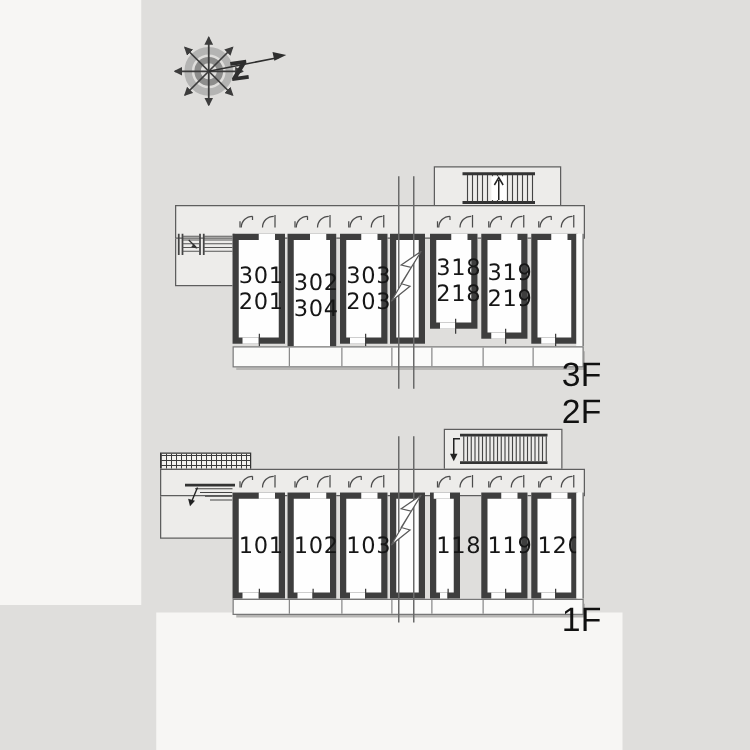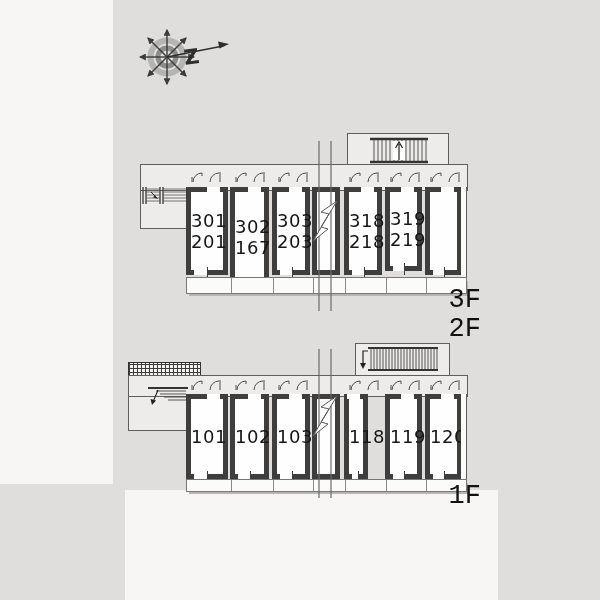--- a/index.html
+++ b/index.html
@@ -24,21 +24,21 @@
   .balcony i{position:absolute;top:0;bottom:0;width:1px;background:#8a8a8a}
 
   .edge-white{position:absolute;background:#fbfbfa;border-right:1px solid #5e5e5e;box-sizing:border-box}
 
   .hatch{position:absolute;left:128px;top:362px;width:73px;height:24px;box-sizing:border-box;
          background-color:#f3f2ef;border:1px solid #333;
          background-image:repeating-linear-gradient(0deg,#3c3c3c 0 1px,transparent 1px 4px),
                           repeating-linear-gradient(90deg,#3c3c3c 0 1px,transparent 1px 4px)}
 
   .floor-label{position:absolute;width:75px;text-align:right;font-size:27px;line-height:29px;color:#111;
-               font-family:Liberation Mono, monospace}
+               font-family:Liberation Sans, sans-serif}
   .floor-label span{display:block}
 
   svg{position:absolute;overflow:visible}
   .lineart{stroke:#3c3c3c;fill:none}
   .door path{stroke:#4c4c4c;fill:none;stroke-width:1}
 </style>
 </head>
 <body>
 
 <div class="canvas">
@@ -137,36 +137,36 @@
         <span>301</span>
         <span>201</span>
       </div>
       <span class="gap-bot"></span>
       <span class="tick-bot"></span>
     </div>
     <div class="room" style="left:230px;top:187px;width:39px;height:100px">
       <span class="gap-top"></span>
       <div class="num">
         <span>302</span>
-        <span>167</span>
+        <span>304</span>
       </div>
       <span class="gap-bot"></span>
       <span class="tick-bot"></span>
     </div>
     <div class="room" style="left:272px;top:187px;width:38px;height:88px">
       <span class="gap-top"></span>
       <div class="num">
         <span>303</span>
         <span>203</span>
       </div>
       <span class="gap-bot"></span>
       <span class="tick-bot"></span>
     </div>
     <div class="room" style="left:312px;top:187px;width:28px;height:88px"></div>
-    <div class="room" style="left:344px;top:187px;width:38px;height:88px">
+    <div class="room" style="left:344px;top:187px;width:38px;height:76px">
       <span class="gap-top"></span>
       <div class="num">
         <span>318</span>
         <span>218</span>
       </div>
       <span class="gap-bot"></span>
       <span class="tick-bot"></span>
     </div>
     <div class="room" style="left:385px;top:187px;width:37px;height:84px">
       <span class="gap-top"></span>

